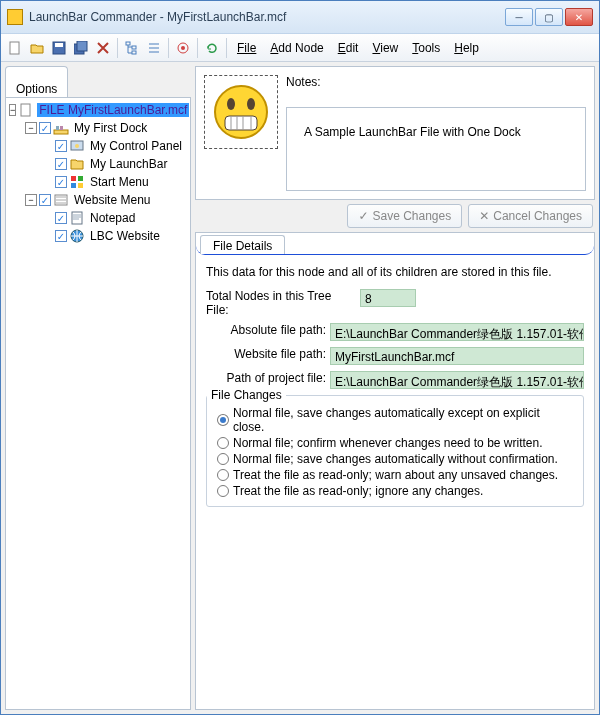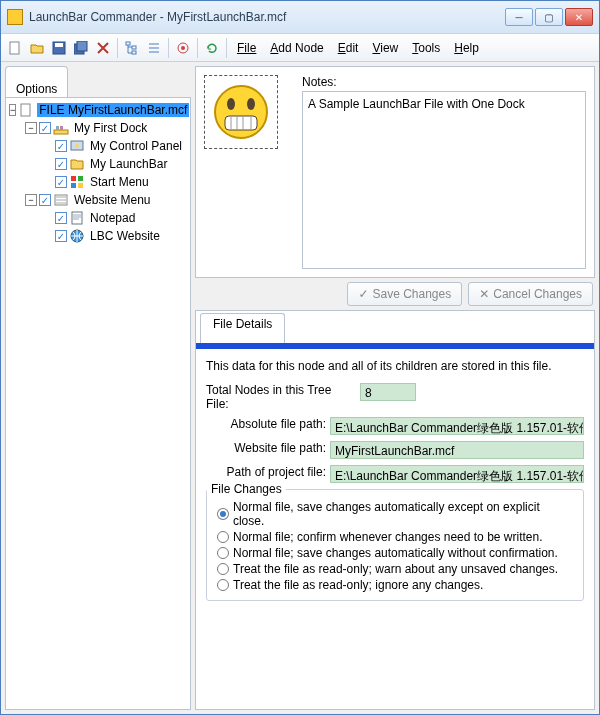--- a/index.html
+++ b/index.html
@@ -21,34 +21,34 @@
 
 .main { flex: 1; display: flex; padding: 4px; gap: 4px; background: #f0f0f0; overflow: hidden; }
 .left { width: 186px; display: flex; flex-direction: column; }
 .tree-tab { height: 22px; border: 1px solid #b8c4d2; border-bottom: none; background: #fff; padding: 15px 10px; border-radius: 4px 4px 0 0; width: fit-content; }
 .tree-panel { flex: 1; border: 1px solid #b8c4d2; background: #fff; overflow: auto; }
 .tree { padding: 3px; }
 .tree-node { display: flex; align-items: center; height: 18px; white-space: nowrap; cursor: pointer; }
 .tw { width: 12px; height: 12px; border: 1px solid #888; display: inline-flex; align-items: center; justify-content: center; font-size: 9px; margin-right: 2px; background: #fff; }
 .chk { width: 12px; height: 12px; border: 1px solid #5a8ed0; background: #fff; margin-right: 2px; display: inline-flex; align-items: center; justify-content: center; color: #2a7de0; font-size: 10px; }
 .ticon { width: 16px; height: 16px; margin-right: 3px; display: inline-block; }
-.tree-node.selected .tlabel { background: #3399ff; color: #000000; padding: 0 2px; }
+.tree-node.selected .tlabel { background: #3399ff; color: #4c1d95; padding: 0 2px; }
 .tlabel { padding: 0 2px; }
 
 .right { flex: 1; display: flex; flex-direction: column; gap: 4px; overflow: hidden; }
-.top-panel { border: 1px solid #b8c4d2; background: #fff; padding: 8px; display: flex; gap: 24px; height: 212px; }
+.top-panel { border: 1px solid #b8c4d2; background: #fff; padding: 8px; display: flex; gap: 8px; height: 134px; }
 .icon-box { width: 74px; height: 74px; border: 1px dashed #555; display: flex; align-items: center; justify-content: center; }
 .notes-area { flex: 1; display: flex; flex-direction: column; }
 .notes-label { margin-bottom: 2px; }
-.notes-ta { flex: 1; border: 1px solid #b8c4d2; padding: 5px; resize: none; }
+.notes-ta { flex: 1; border: 1px solid #b8c4d2; padding: 17px; resize: none; margin-top: 16px; }
 .btnrow { display: flex; justify-content: flex-end; gap: 6px; padding: 0 2px; }
 .btn { height: 24px; padding: 0 10px; border: 1px solid #b8c4d2; background: linear-gradient(#fdfdfd,#eef2f7); border-radius: 3px; color: #888; cursor: pointer; display: flex; align-items: center; gap: 4px; }
 
 .details-panel { flex: 1; border: 1px solid #b8c4d2; background: #fff; display: flex; flex-direction: column; overflow: hidden; }
-.details-tab { height: 38px; border-bottom: 6px solid #1d4ed8; display: flex; }
+.details-tab { height: 22px; border-bottom: 1px solid #1d4ed8; display: flex; border-radius: 9px; }
 .details-tab-btn { padding: 3px 12px; border: 1px solid #b8c4d2; border-bottom: none; margin-left: 4px; margin-top: 2px; background: #fff; border-radius: 3px 3px 0 0; }
 .details-body { flex: 1; padding: 10px; overflow: auto; }
 .desc { margin-bottom: 10px; }
 .frow { display: flex; align-items: flex-start; margin-bottom: 6px; gap: 4px; }
 .flbl { width: 120px; text-align: right; }
 .fval { flex: 1; background: #cfe8d4; border: 1px solid #a8cdb0; padding: 2px 4px; height: 18px; overflow: hidden; white-space: nowrap; }
 .fval.sm { width: 56px; flex: none; }
 
 .group { border: 1px solid #c8d2de; border-radius: 3px; padding: 8px 10px 6px; margin-top: 6px; position: relative; }
 .group-title { position: absolute; top: -8px; left: 0; background: #fff; padding: 0 4px; }

